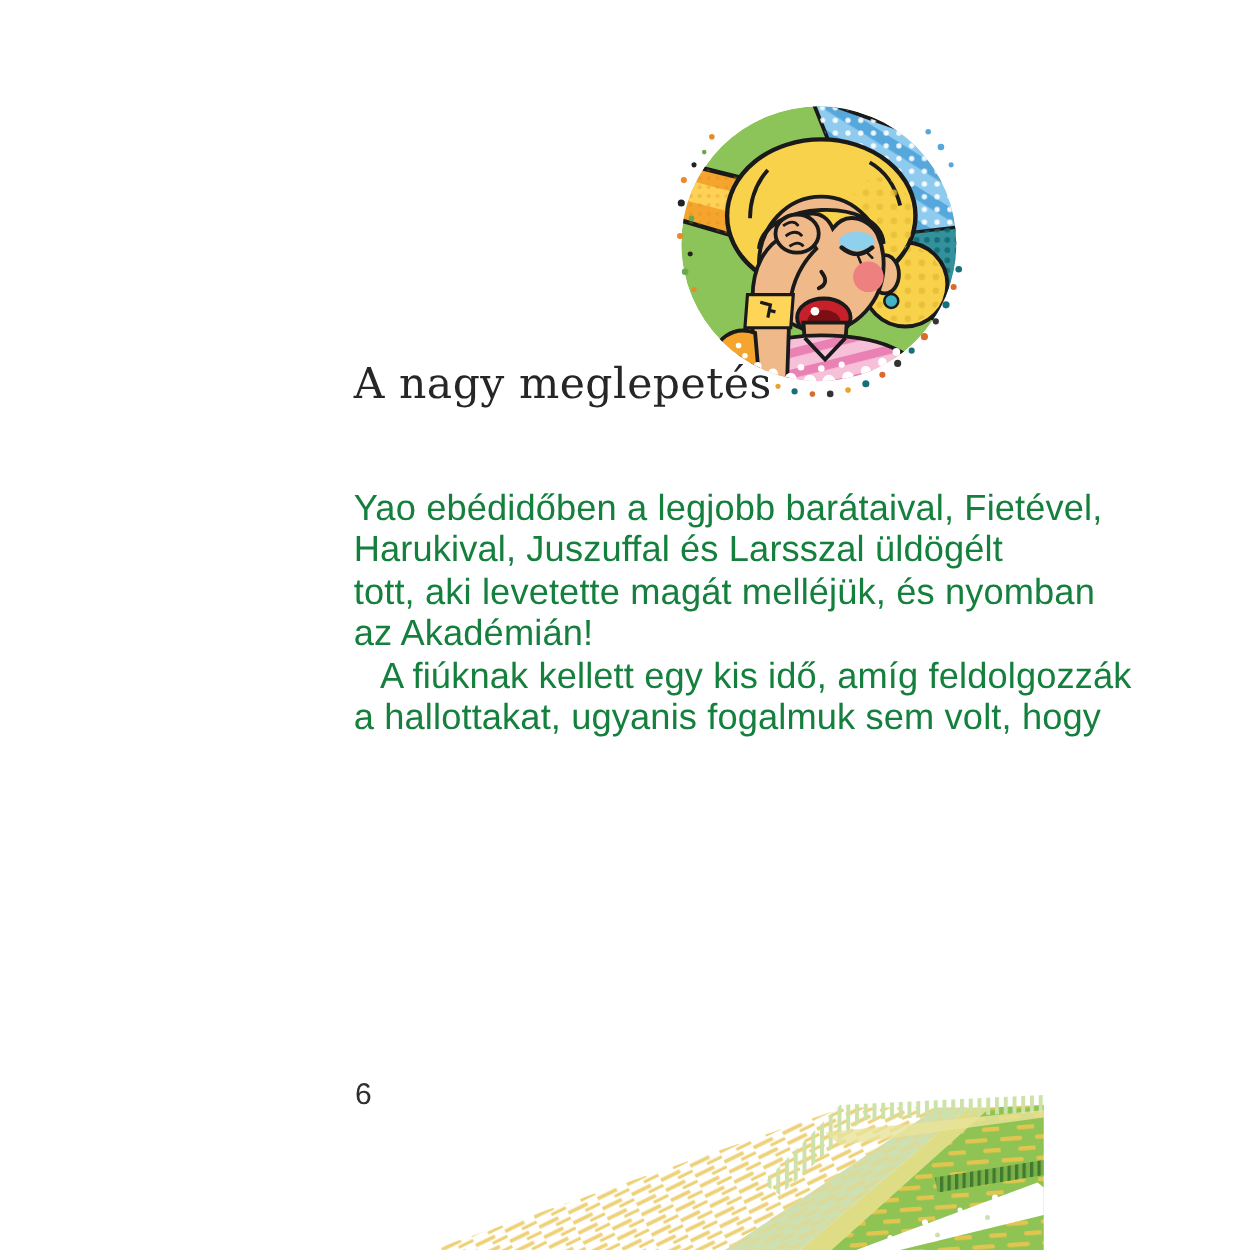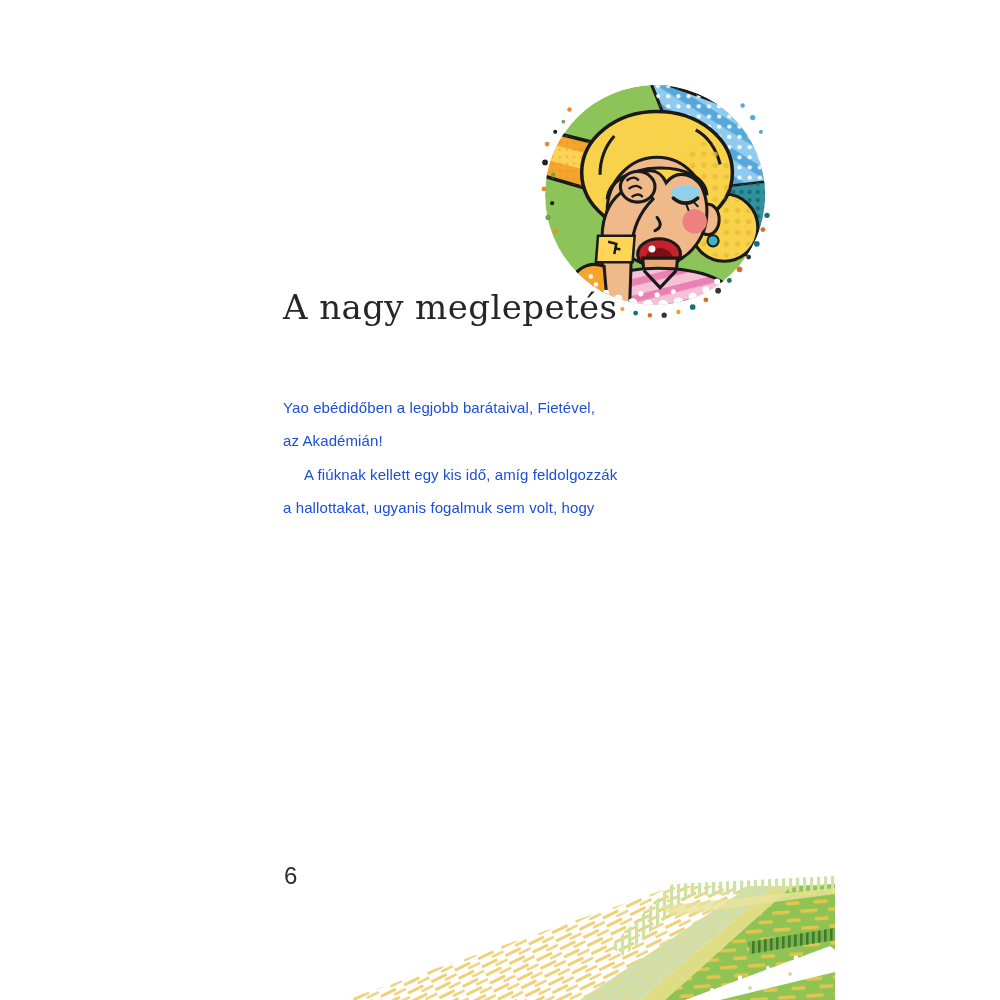--- a/index.html
+++ b/index.html
@@ -10,21 +10,21 @@
   #chapter-illustration{
     position:absolute;left:543px;top:83px;width:224px;height:224px;overflow:visible;
   }
   #page-title{
     position:absolute;left:283px;top:287px;
     font-family:"DejaVu Serif","Liberation Serif",serif;
     font-size:34px;letter-spacing:.4px;color:#262626;white-space:nowrap;
   }
   #body-text{
     position:absolute;left:283px;top:391px;width:500px;
-    font-size:15px;line-height:33.4px;color:#1d4ed8;
+    font-size:29px;line-height:33.4px;color:#15803d;
     letter-spacing:.1px;white-space:nowrap;
   }
   .body-line{height:33.4px;}
   .body-line.indent{padding-left:21px;}
   #page-number{
     position:absolute;left:284px;top:862px;
     font-size:24px;color:#2e2e2e;
   }
   #footer-decoration{
     position:absolute;left:320px;top:872px;width:515px;height:128px;overflow:visible;
@@ -179,20 +179,22 @@
         <circle cx="105" cy="228" r="2.2" fill="#d96c2a"></circle>
       <circle cx="91" cy="226" r="2.4" fill="#16707c"></circle>
         <circle cx="78" cy="222" r="2" fill="#e9a22a"></circle>
     </g>
   </svg>
 
   <h1 id="page-title" style="margin:0;font-weight:normal;">A nagy meglepetés</h1>
 
   <div id="body-text">
     <div class="body-line">Yao ebédidőben a legjobb barátaival, Fietével,</div>
+    <div class="body-line">Harukival, Juszuffal és Larsszal üldögélt</div>
+    <div class="body-line">tott, aki levetette magát melléjük, és nyomban</div>
     <div class="body-line">az Akadémián!</div>
     <div class="body-line indent">A fiúknak kellett egy kis idő, amíg feldolgozzák</div>
     <div class="body-line">a hallottakat, ugyanis fogalmuk sem volt, hogy</div>
   </div>
 
   <div id="page-number">6</div>
 
   <svg id="footer-decoration" viewBox="0 0 515 128" xmlns="http://www.w3.org/2000/svg">
     <defs>
       <pattern id="pDiagDash" width="26" height="9" patternUnits="userSpaceOnUse" patternTransform="rotate(-26)">

